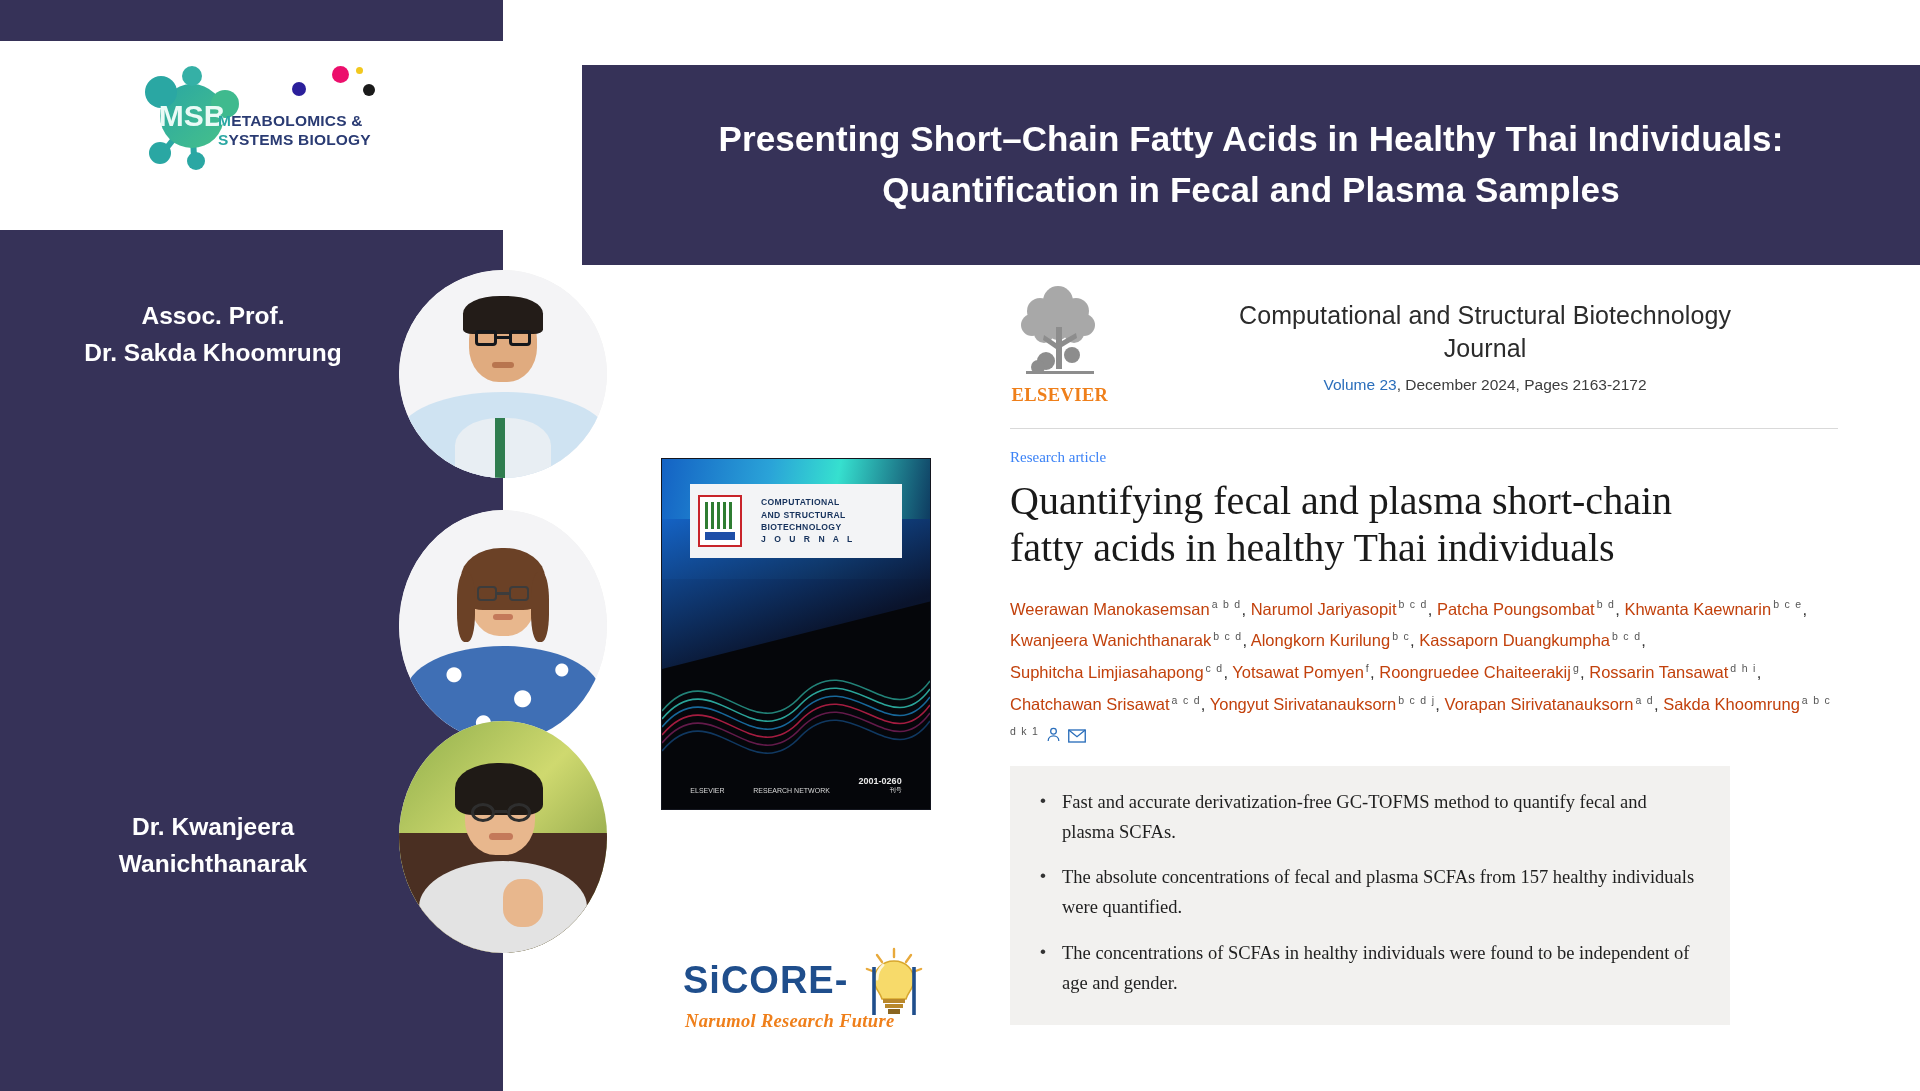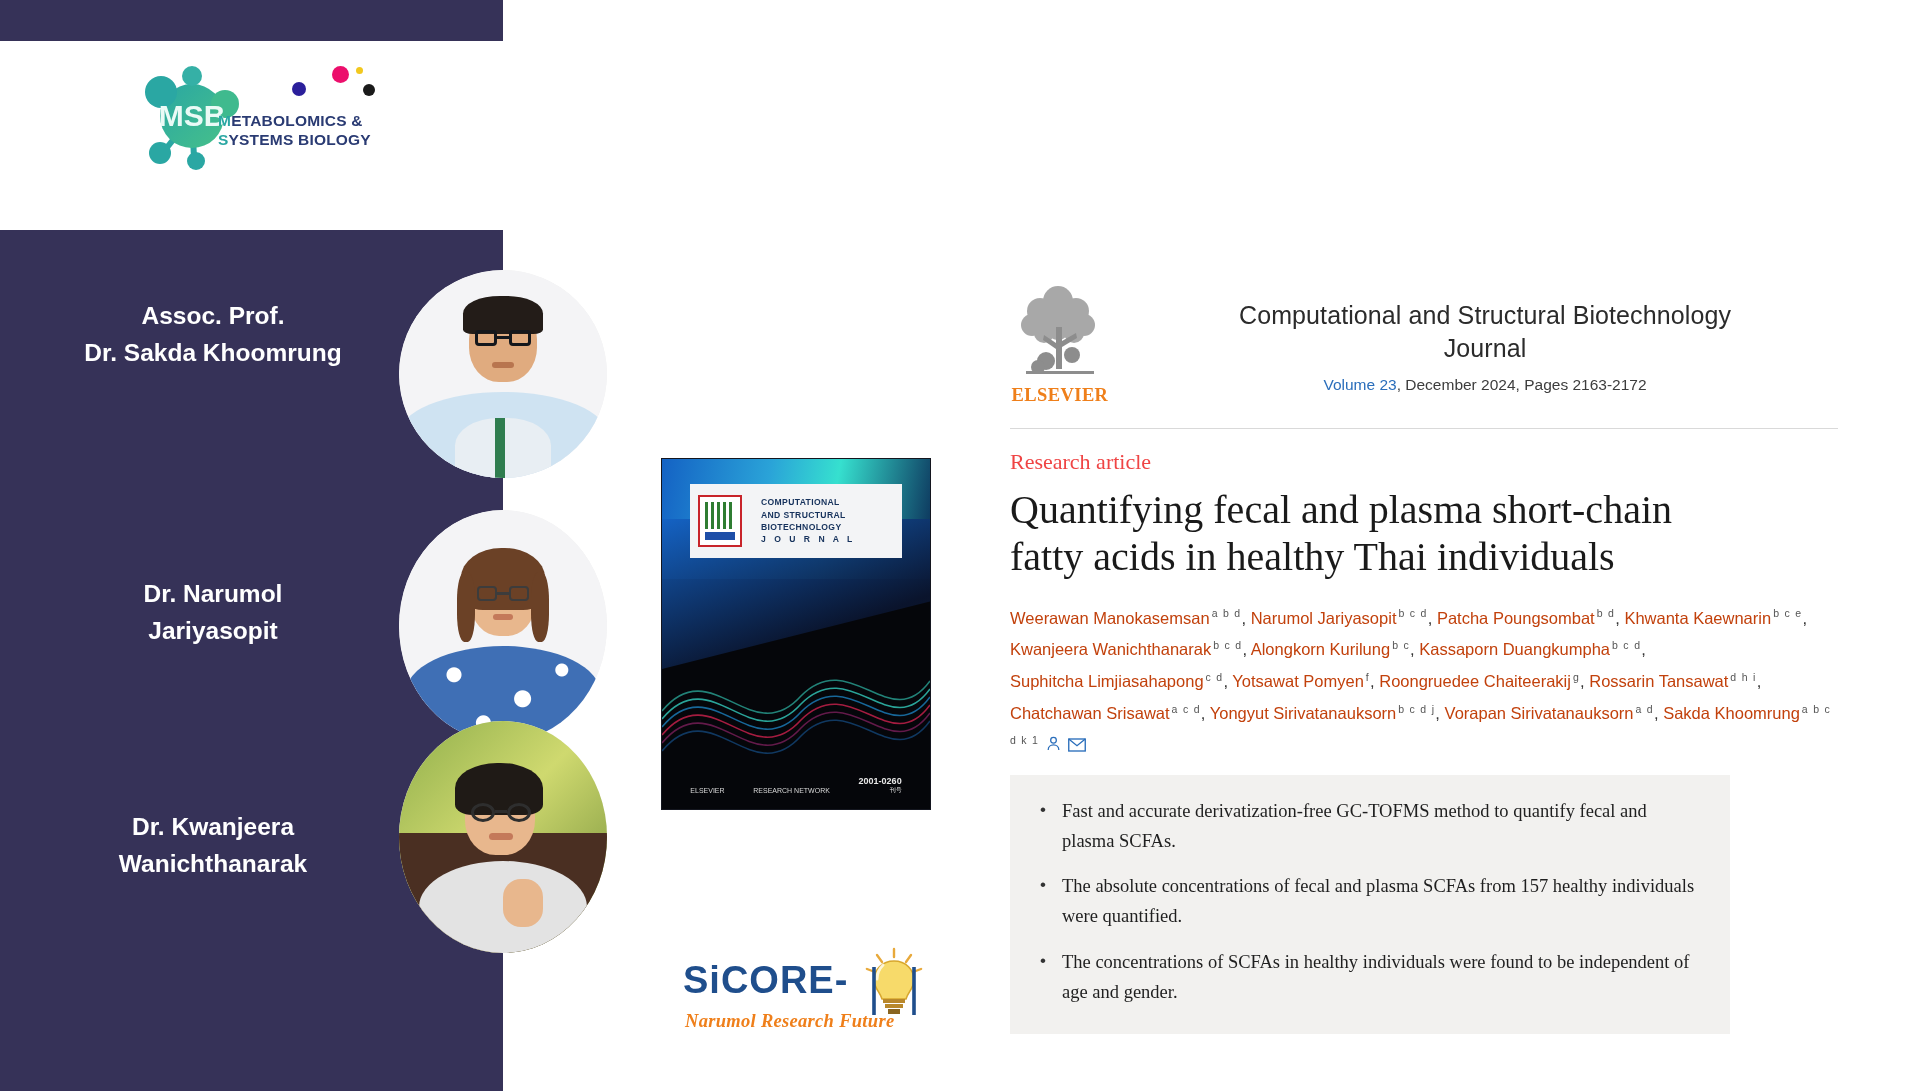--- a/index.html
+++ b/index.html
@@ -200,21 +200,21 @@
   .jmeta { flex: 1; text-align: center; padding-top: 14px; }
   .jtitle {
     color: #2b2b2b; font-size: 25px; line-height: 1.32;
     font-weight: 400; letter-spacing: .1px;
   }
   .jvol { margin-top: 11px; font-size: 15.5px; color: #3d3d3d; }
   .jvol .vol { color: #2a6ebb; }
   .rule { height: 1px; background: #d9d9d9; margin: 6px 0 20px 0; }
 
   .kicker {
-    color: #ef4444; font-size: 22px; margin-bottom: 12px;
+    color: #3b82f6; font-size: 15px; margin-bottom: 12px;
     font-family: "Liberation Serif", serif;
   }
   .ptitle {
     color: #1a1a1a;
     font-family: "Liberation Serif", serif;
     font-size: 40px; font-weight: 400; line-height: 1.17;
     margin-bottom: 22px;
   }
 
   .authors { font-size: 16.5px; line-height: 1.93; color: #333; }
@@ -284,20 +284,26 @@
       <span class="dot" style="left:93px;top:18px;width:12px;height:12px;background:#1a1a1a;"></span>
       <span class="dot" style="left:86px;top:1px;width:7px;height:7px;background:#f2c81e;"></span>
     </div>
 
     <div class="msb-words">
       <div class="l1"><span class="teal">M</span><span>ETABOLOMICS &amp;</span></div>
       <div class="l2"><span class="teal">S</span><span>YSTEMS BIOLOGY</span></div>
     </div>
   </div>
 
+  <div class="title-banner">
+    <h1>
+      <span>Presenting Short–Chain Fatty Acids in Healthy Thai Individuals:</span><br>
+      <span>Quantification in Fecal and Plasma Samples</span>
+    </h1>
+  </div>
 
   <div class="person" style="left:40px;top:275px;width:460px;height:190px;">
     <div class="person-name" style="top:22px;">
       <span>Assoc. Prof.</span><br>
       <span>Dr. Sakda Khoomrung</span>
     </div>
     <div class="avatar" style="left:359px;top:-5px;width:208px;height:208px;">
       <div class="halo"></div>
       <div class="pf" style="left:0;bottom:0;width:208px;height:86px;background:#cfe3f2;border-radius:50% 50% 0 0;"></div>
       <div class="pf" style="left:56px;bottom:0;width:96px;height:60px;background:#e8eef3;border-radius:46% 46% 0 0;"></div>
@@ -305,24 +311,20 @@
       <div class="pf" style="left:70px;top:34px;width:68px;height:78px;background:#e0ab7f;border-radius:45% 45% 44% 44%;"></div>
       <div class="pf" style="left:64px;top:26px;width:80px;height:38px;background:#231c18;border-radius:46% 46% 12% 12%;"></div>
       <div class="pf" style="left:76px;top:60px;width:22px;height:16px;border:3px solid #14171c;border-radius:4px;"></div>
       <div class="pf" style="left:110px;top:60px;width:22px;height:16px;border:3px solid #14171c;border-radius:4px;"></div>
       <div class="pf" style="left:98px;top:66px;width:12px;height:3px;background:#14171c;"></div>
       <div class="pf" style="left:93px;top:92px;width:22px;height:6px;background:#b8754f;border-radius:4px;"></div>
     </div>
   </div>
 
   <div class="person" style="left:40px;top:545px;width:460px;height:190px;">
-    <div class="person-name" style="top:30px;">
-      <span>Dr. Narumol</span><br>
-      <span>Jariyasopit</span>
-    </div>
     <div class="avatar" style="left:359px;top:-35px;width:208px;height:232px;border-radius:50%;">
       <div class="halo"></div>
       <div class="pf" style="left:6px;bottom:0;width:196px;height:96px;background:#3f6fb5;border-radius:50% 50% 0 0;"></div>
       <div class="pf" style="left:6px;bottom:0;width:196px;height:96px;border-radius:50% 50% 0 0;
            background:radial-gradient(circle at 25% 30%,#ffffff 0 7px,transparent 8px),
                       radial-gradient(circle at 60% 55%,#ffffff 0 8px,transparent 9px),
                       radial-gradient(circle at 80% 25%,#ffffff 0 6px,transparent 7px),
                       radial-gradient(circle at 40% 80%,#ffffff 0 7px,transparent 8px);"></div>
       <div class="pf" style="left:72px;top:52px;width:64px;height:74px;background:#e8b78d;border-radius:45% 45% 44% 44%;"></div>
       <div class="pf" style="left:62px;top:38px;width:84px;height:62px;background:#6b4126;border-radius:48% 48% 26% 26%;"></div>

